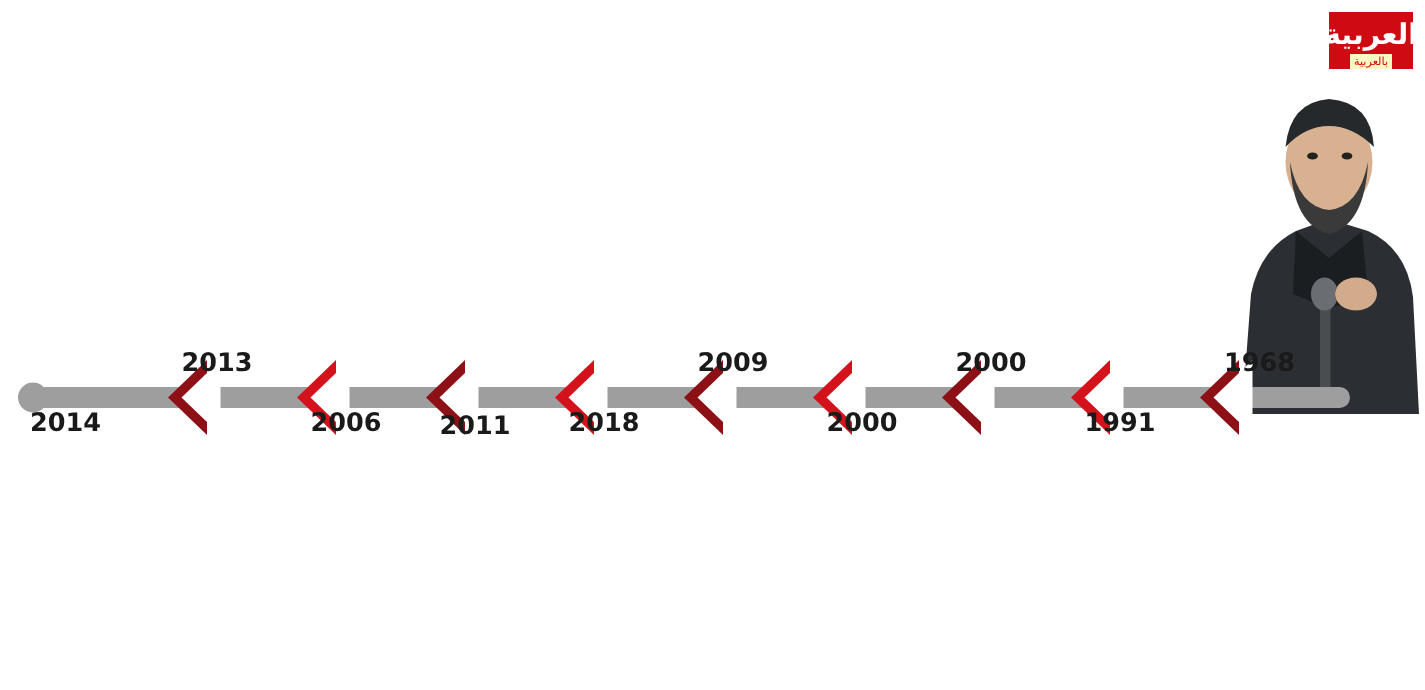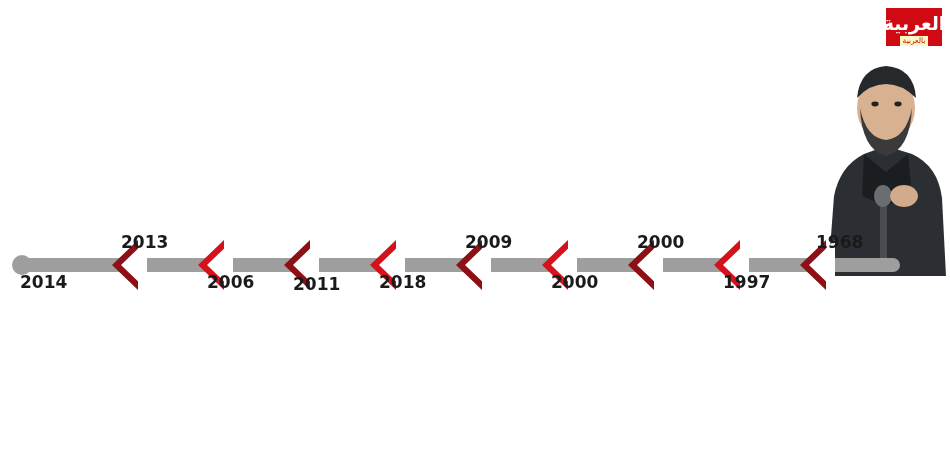--- a/index.html
+++ b/index.html
@@ -187,21 +187,21 @@
   <div class="chev dark" style="left:800px;"></div>
 
   <div class="year below" style="left:20px;">2014</div>
   <div class="year above" style="left:121px;">2013</div>
   <div class="year below" style="left:207px;">2006</div>
   <div class="year above" style="left:293px;margin-top:42px;">2011</div>
   <div class="year below" style="left:379px;">2018</div>
   <div class="year above" style="left:465px;">2009</div>
   <div class="year below" style="left:551px;">2000</div>
   <div class="year above" style="left:637px;">2000</div>
-  <div class="year below" style="left:723px;">1997</div>
+  <div class="year below" style="left:723px;">1991</div>
   <div class="year above" style="left:816px;">1968</div>
 
   <div class="node">
     
     
     
   </div>
 
   <div class="node">
     

